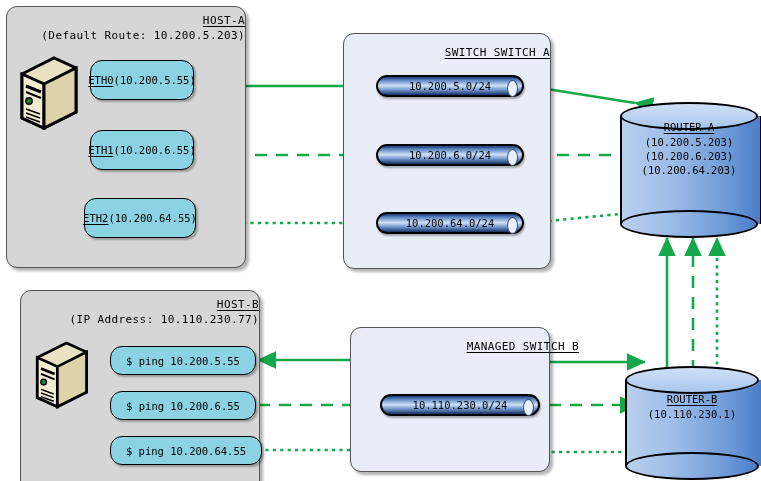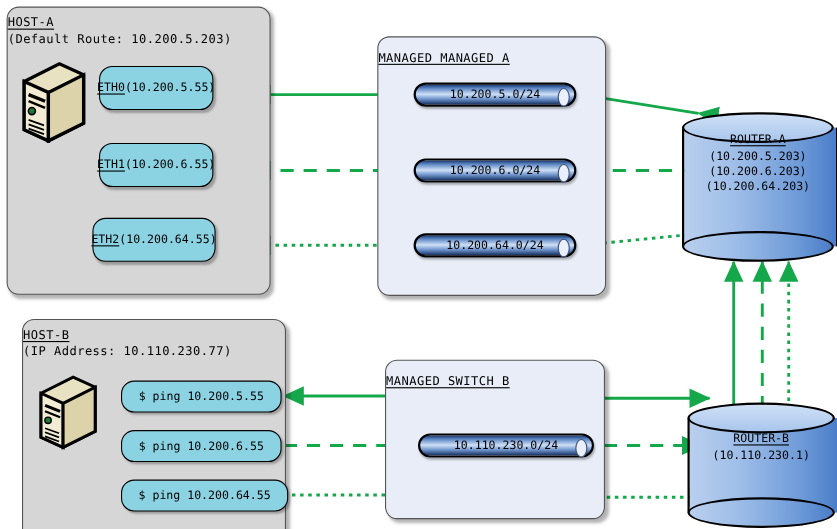--- a/index.html
+++ b/index.html
@@ -11,21 +11,21 @@
 
   .host{
     background:#d6d6d6;border:1.5px solid #555;border-radius:11px;
     box-shadow:3px 3px 3px rgba(0,0,0,.30);
   }
   .switch{
     background:#e8edf7;border:1.5px solid #555;border-radius:11px;
     box-shadow:3px 3px 3px rgba(0,0,0,.30);
   }
   .ttl{
-    position:absolute;width:100%;text-align:left;
+    position:absolute;width:100%;text-align:right;
     font-size:11px;color:#000;letter-spacing:.4px;line-height:14px;
   }
   .ttl u{text-decoration:underline;text-underline-offset:2px;}
   .sub{font-size:11px;}
 
   
   .pill{
     position:absolute;box-sizing:border-box;
     background:#8bd2e2;border:1.6px solid #000;border-radius:12px;
     display:flex;flex-direction:row;align-items:center;justify-content:center;
@@ -162,21 +162,21 @@
     <span class="n">ETH1</span>
     <span>(10.200.6.55)</span>
   </div>
   <div class="pill" style="left:84px;top:198px;width:112px;height:40px;">
     <span class="n">ETH2</span>
     <span>(10.200.64.55)</span>
   </div>
 
   <div class="panel switch" style="left:343px;top:33px;width:208px;height:236px;">
     <div class="ttl" style="top:12px;">
-      <u>MANAGED MANAGED A</u>
+      <u>SWITCH SWITCH A</u>
     </div>
   </div>
   <div class="port" style="left:376px;top:75px;width:148px;">
     <span>10.200.5.0/24</span>
     <span class="cap"></span>
   </div>
   <div class="port" style="left:376px;top:144px;width:148px;">
     <span>10.200.6.0/24</span>
     <span class="cap"></span>
   </div>
@@ -218,21 +218,21 @@
     <span>$ ping 10.200.5.55</span>
   </div>
   <div class="cmd" style="left:110px;top:391px;width:146px;height:29px;">
     <span>$ ping 10.200.6.55</span>
   </div>
   <div class="cmd" style="left:110px;top:436px;width:152px;height:29px;">
     <span>$ ping 10.200.64.55</span>
   </div>
 
   <div class="panel switch" style="left:350px;top:327px;width:200px;height:145px;">
-    <div class="ttl" style="top:12px;">
+    <div class="ttl" style="top:12px;margin-left:30px;">
       <u>MANAGED SWITCH B</u>
     </div>
   </div>
   <div class="port" style="left:380px;top:394px;width:160px;">
     <span>10.110.230.0/24</span>
     <span class="cap"></span>
   </div>
 
   <div class="router" style="left:625px;top:366px;width:134px;height:114px;">
     <div class="body"></div>

